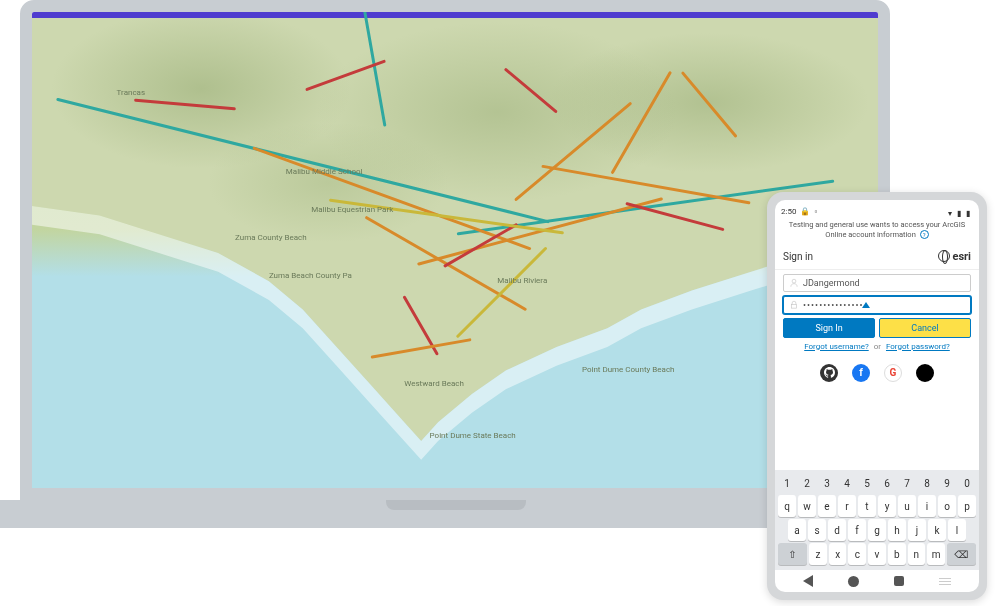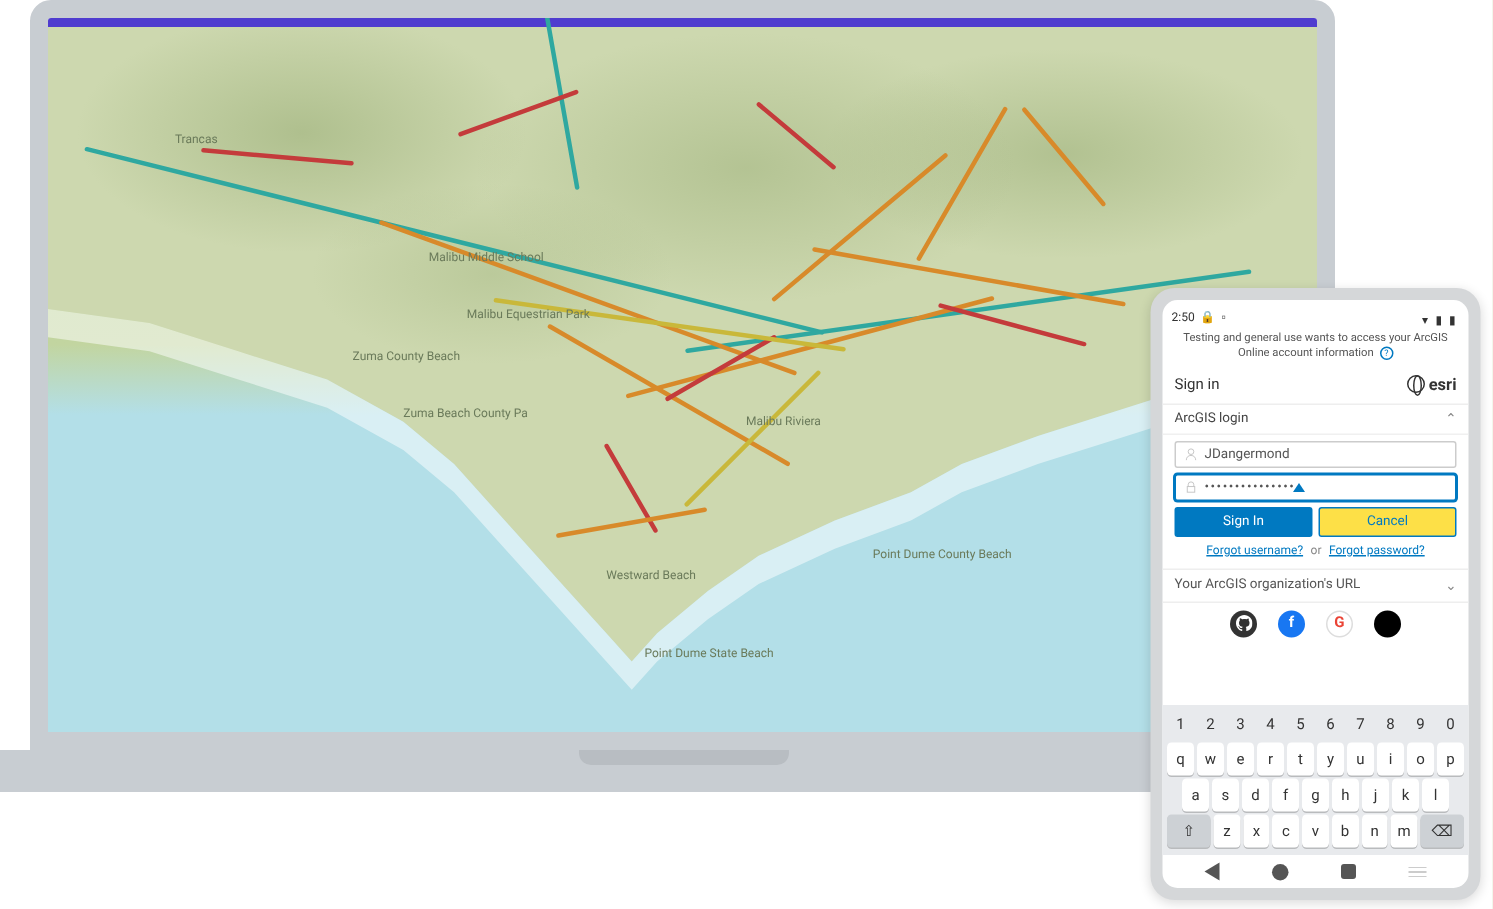--- a/index.html
+++ b/index.html
@@ -164,24 +164,20 @@
     </div>
 
     <div class="signin-row">
       <span class="label">Sign in</span>
       <span class="esri-logo">
         <span class="globe"></span>
         <span>esri</span>
       </span>
     </div>
 
-    <div class="arcgis-login">
-      <span>ArcGIS login</span>
-      <span class="chevron">⌃</span>
-    </div>
 
     <div class="login-form">
       <div class="input-field">
         <svg class="input-icon" viewBox="0 0 16 16">
             <circle cx="8" cy="5" r="3" fill="none" stroke="#888"></circle>
             <path d="M3 14c0-3 2-5 5-5s5 2 5 5" fill="none" stroke="#888"></path>
           </svg>
         <span>JDangermond</span>
       </div>
       <div class="input-field focused">
@@ -196,24 +192,20 @@
         <div class="btn btn-primary">Sign In</div>
         <div class="btn btn-secondary">Cancel</div>
       </div>
       <div class="links-row">
         <a>Forgot username?</a>
         <span class="sep">or</span>
         <a>Forgot password?</a>
       </div>
     </div>
 
-    <div class="org-url">
-      <span>Your ArcGIS organization's URL</span>
-      <span class="chevron">⌄</span>
-    </div>
 
     <div class="social-row">
       <div class="social-icon gh">
           <svg width="11" height="11" viewBox="0 0 16 16" fill="#fff">
             <path d="M8 0C3.58 0 0 3.58 0 8c0 3.54 2.29 6.53 5.47 7.59.4.07.55-.17.55-.38v-1.5c-2.23.48-2.7-1.07-2.7-1.07-.36-.93-.89-1.17-.89-1.17-.73-.5.06-.49.06-.49.8.06 1.23.83 1.23.83.72 1.23 1.88.87 2.33.67.07-.52.28-.88.51-1.08-1.78-.2-3.64-.89-3.64-3.95 0-.87.31-1.59.82-2.15-.08-.2-.36-1.02.08-2.12 0 0 .67-.21 2.2.82A7.6 7.6 0 018 3.87c.68 0 1.36.09 2 .27 1.53-1.04 2.2-.82 2.2-.82.44 1.1.16 1.92.08 2.12.51.56.82 1.27.82 2.15 0 3.07-1.87 3.75-3.65 3.95.29.25.54.73.54 1.48v2.2c0 .21.15.46.55.38A8 8 0 0016 8c0-4.42-3.58-8-8-8z"></path>
           </svg>
         </div>
       <div class="social-icon fb">f</div>
       <div class="social-icon gg">G</div>
       <div class="social-icon ap"></div>

